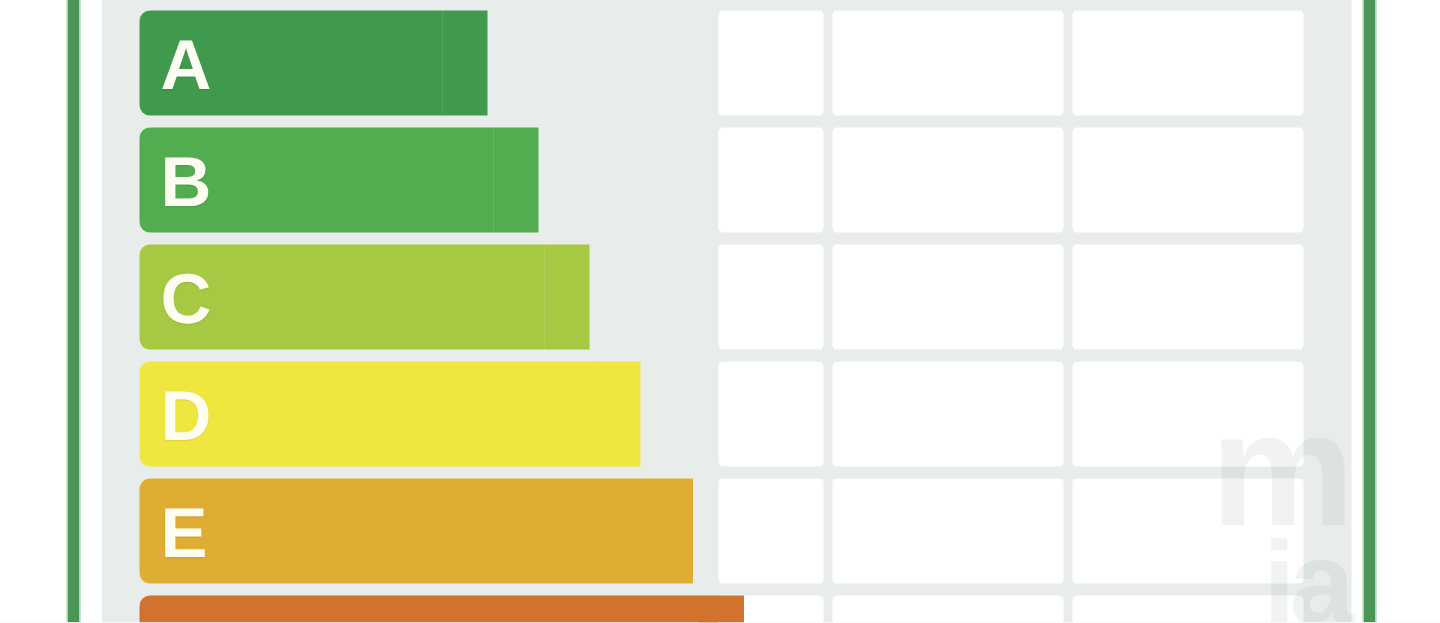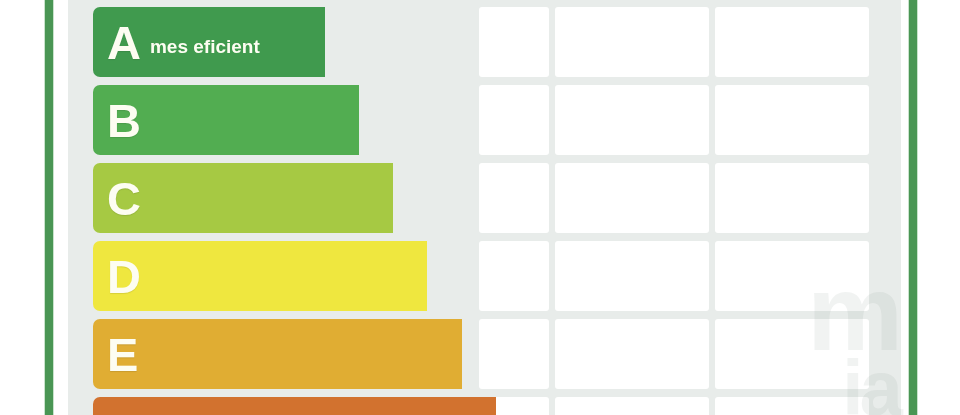--- a/index.html
+++ b/index.html
@@ -173,21 +173,20 @@
         <div class="cell" style="left: 647px; top: 241px; width: 154px; height: 70px;"></div>
         <div class="cell" style="left: 647px; top: 319px; width: 154px; height: 70px;"></div>
         <div class="cell" style="left: 647px; top: 397px; width: 154px; height: 70px;"></div>
       </div>
 
     <div class="bars" id="bars-host">
         <div class="bar-row" style="top: 7px; width: 202px;">
           <div class="bar" style="background: rgb(64, 154, 78); color: rgb(64, 154, 78);">
             <span class="tip"></span>
             <span class="grade">A</span>
-            <span class="grade-note">mes eficient</span>
           </div>
         </div>
         <div class="bar-row" style="top: 85px; width: 236px;">
           <div class="bar" style="background: rgb(82, 173, 81); color: rgb(82, 173, 81);">
             <span class="tip"></span>
             <span class="grade">B</span>
           </div>
         </div>
         <div class="bar-row" style="top: 163px; width: 270px;">
           <div class="bar" style="background: rgb(166, 201, 67); color: rgb(166, 201, 67);">

